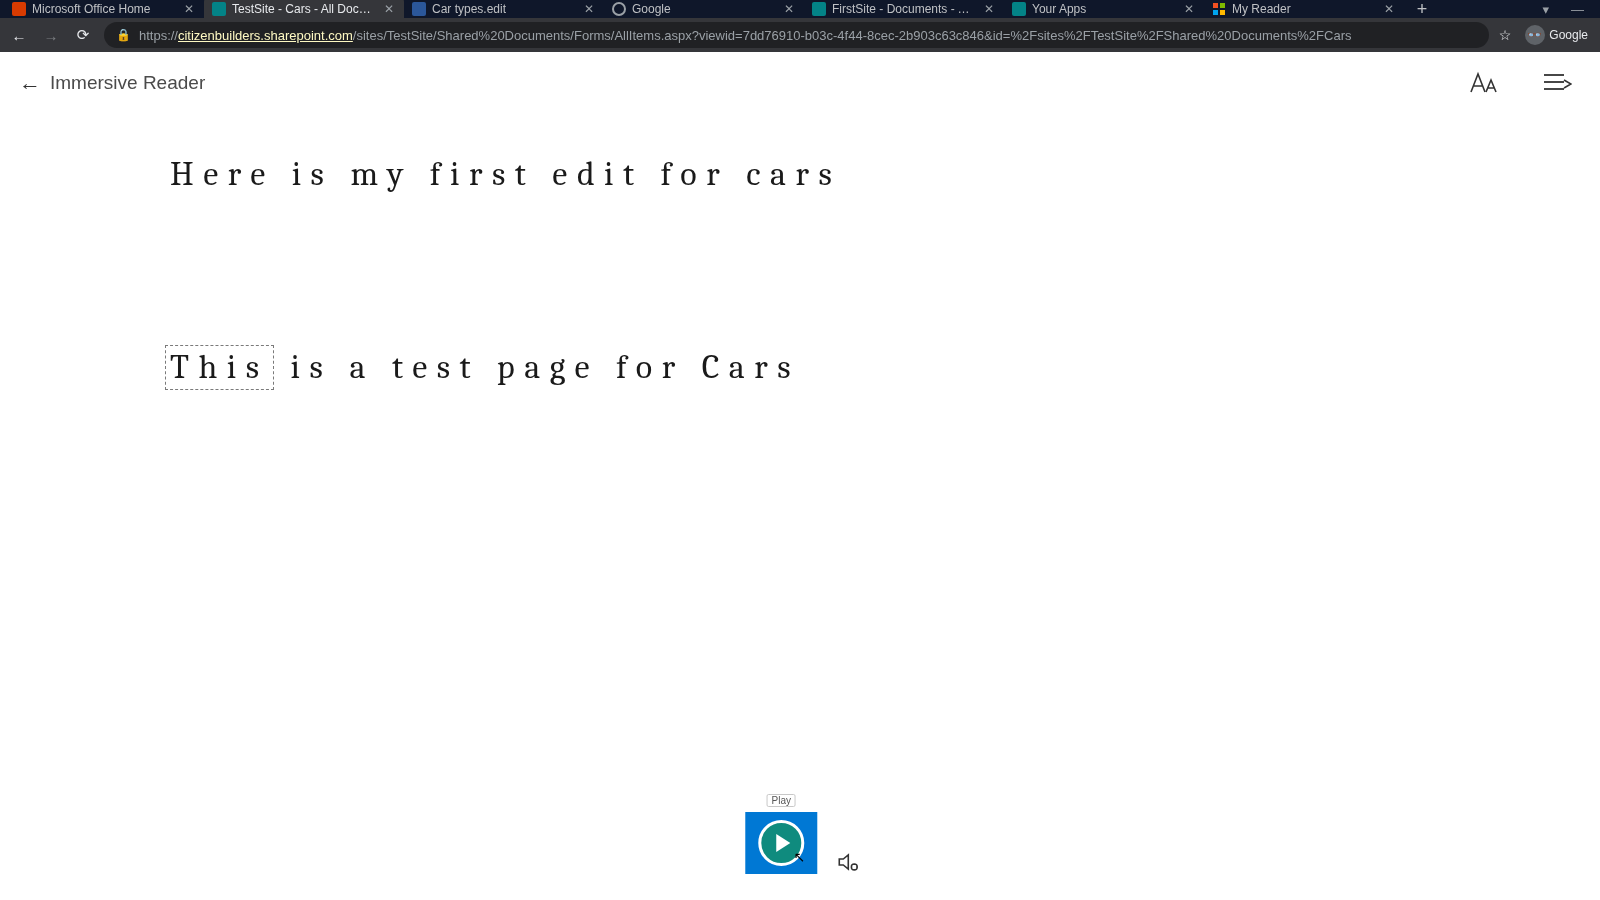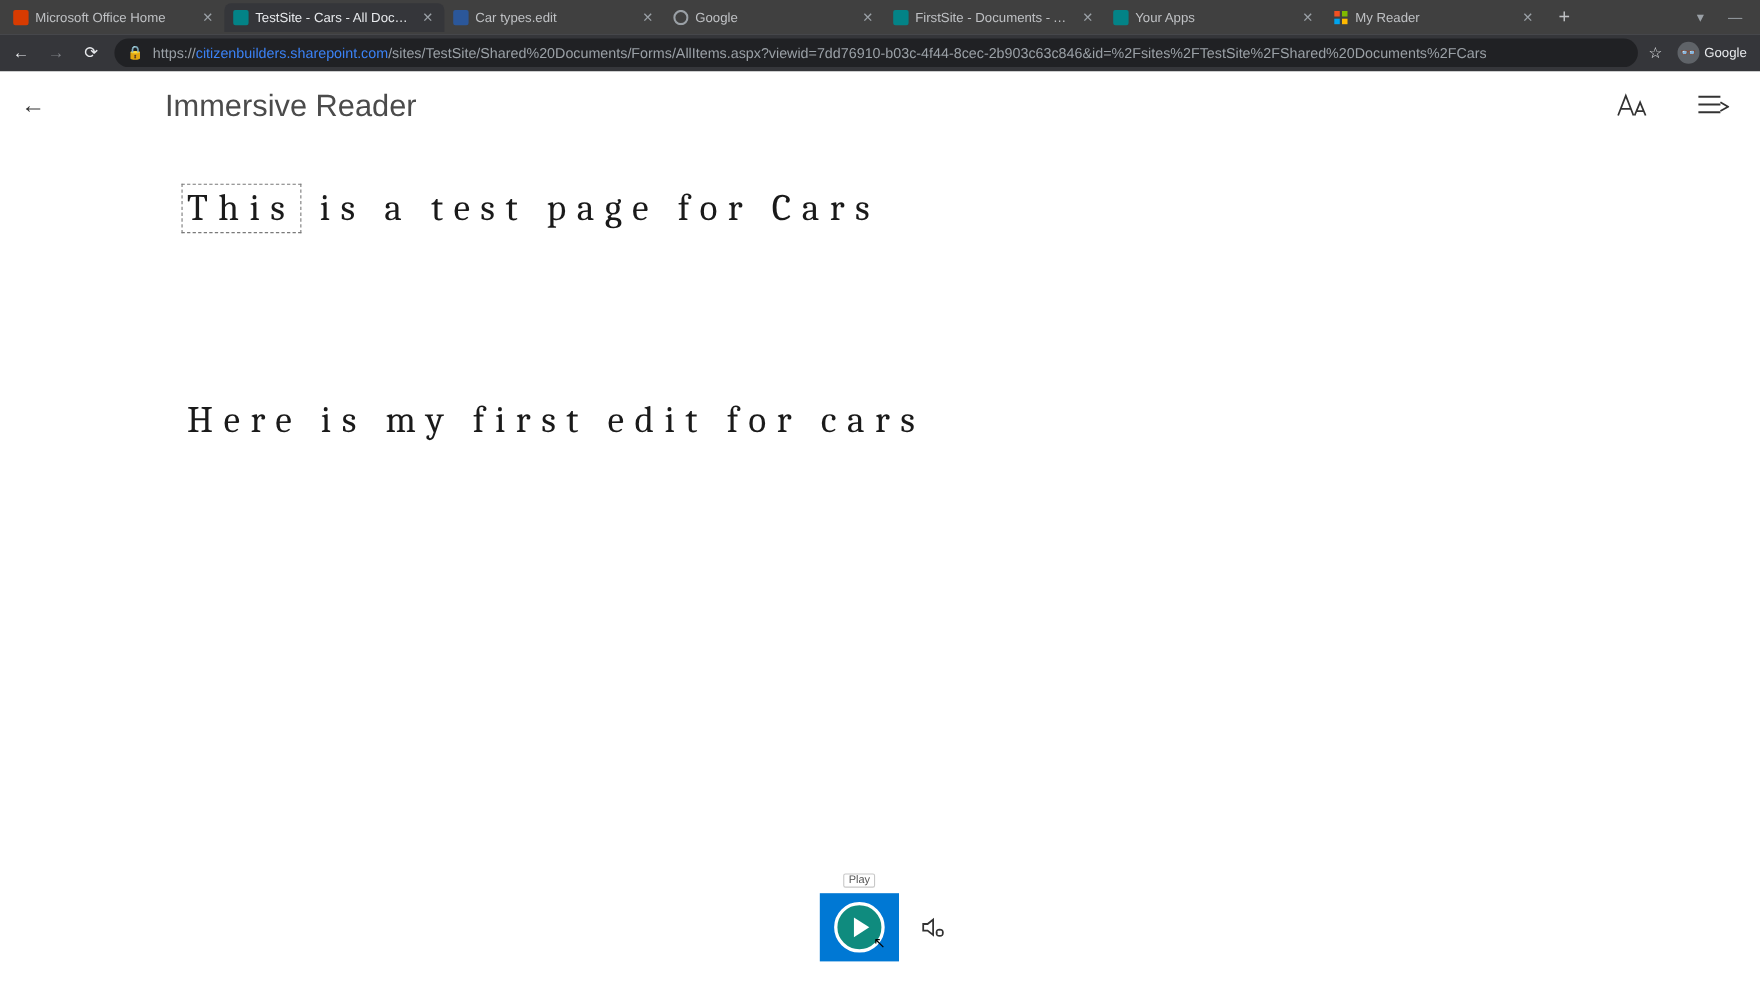--- a/index.html
+++ b/index.html
@@ -8,22 +8,22 @@
   background: #fff;
   width: 1600px;
   height: 900px;
   overflow: hidden;
 }
 
 
 .tab-strip {
   display: flex;
   align-items: center;
-  background: #404040;
-  height: 31px;
+  background: #0f172a;
+  height: 18px;
   padding: 4px 4px;
 }
 .tab {
   display: flex;
   align-items: center;
   height: 26px;
   width: 200px;
   padding: 0 8px;
   color: #bfc1c4;
   font-size: 12px;
@@ -104,21 +104,21 @@
   padding: 0 12px;
   gap: 8px;
 }
 .lock { color: #9aa0a6; font-size: 12px; }
 .url {
   color: #9aa0a6;
   font-size: 13px;
   white-space: nowrap;
   overflow: hidden;
 }
-.url .host { color: #3b82f6; }
+.url .host { color: #fef9c3; text-decoration: underline; }
 .addr-right {
   display: flex;
   align-items: center;
   gap: 14px;
   padding-right: 4px;
 }
 .star { color: #e8eaed; font-size: 14px; }
 .incog {
   display: flex;
   align-items: center;
@@ -145,22 +145,21 @@
   padding: 0 10px;
   background: #fff;
 }
 .back-btn {
   width: 40px;
   text-align: center;
   font-size: 22px;
   color: #333;
 }
 .reader-title {
-  margin-left: 100px;
-  font-size: 28px;
+  font-size: 19px;
   color: #4b4b4b;
   font-weight: 400;
 }
 .reader-tools {
   margin-left: auto;
   display: flex;
   gap: 44px;
   padding-right: 18px;
 }
 .tool-btn svg { display: block; }
@@ -185,21 +184,21 @@
   margin-left: -5px;
 }
 
 
 .play-zone {
   position: absolute;
   left: 50%;
   bottom: 26px;
   transform: translateX(-48%);
   display: flex;
-  align-items: center;
+  align-items: flex-end;
   gap: 18px;
   text-decoration: underline;
 }
 .play-wrap { position: relative; }
 .tooltip {
   position: absolute;
   top: -18px;
   left: 50%;
   transform: translateX(-50%);
   font-size: 10px;
@@ -351,25 +350,25 @@
         <line x1="2" y1="5" x2="22" y2="5"></line>
         <line x1="2" y1="12" x2="22" y2="12"></line>
         <line x1="2" y1="19" x2="22" y2="19"></line>
         <path d="M22 10 L29 14 L22 18" stroke-width="1.6"></path>
       </svg>
     </span>
   </div>
 </div>
 
 <div class="doc">
+  <p>Here is my first edit for cars</p>
   <p>
     <span class="word-focus">This</span>
     <span>is a test page for Cars</span>
   </p>
-  <p>Here is my first edit for cars</p>
 </div>
 
 <div class="play-zone">
   <div class="play-wrap">
     <div class="tooltip">Play</div>
     <div class="play-outer">
       <div class="play-circle">
         <div class="play-tri"></div>
         <span class="cursor">↖</span>
       </div>

